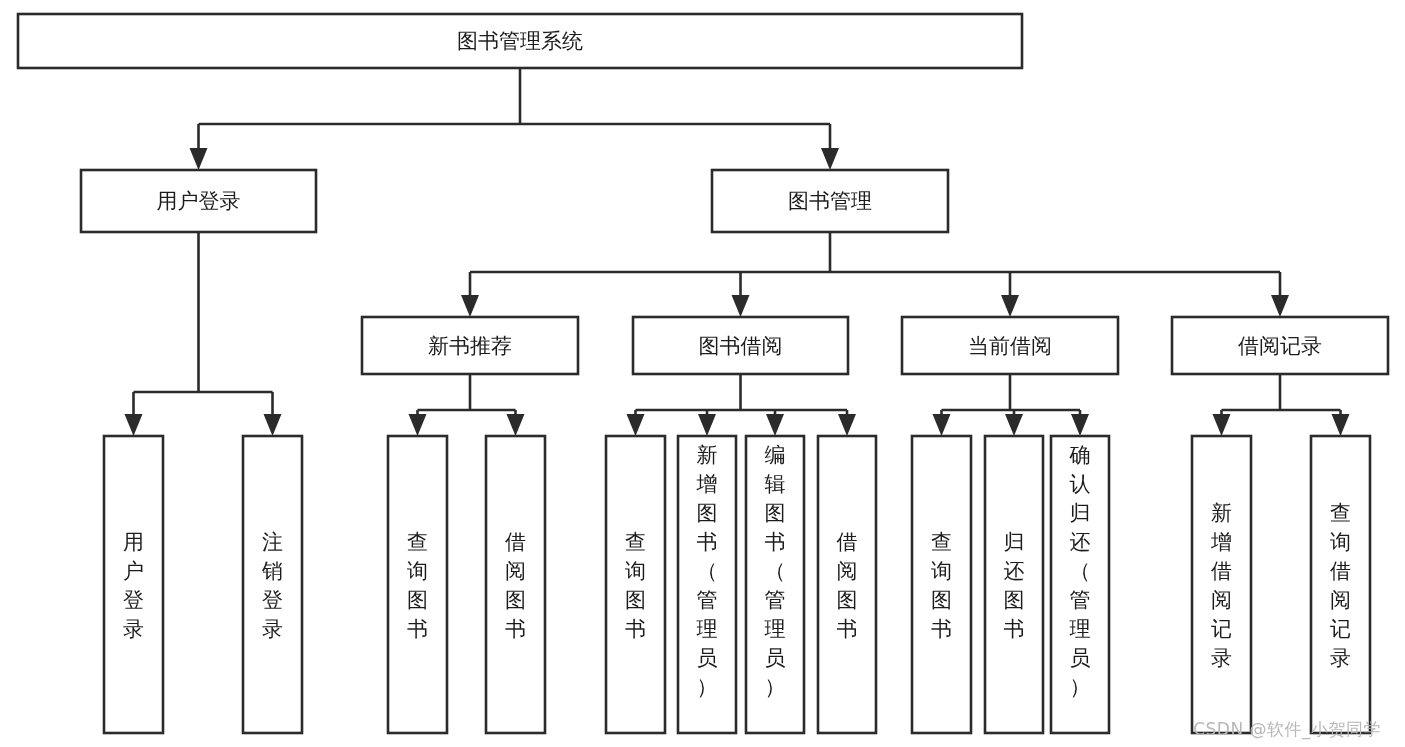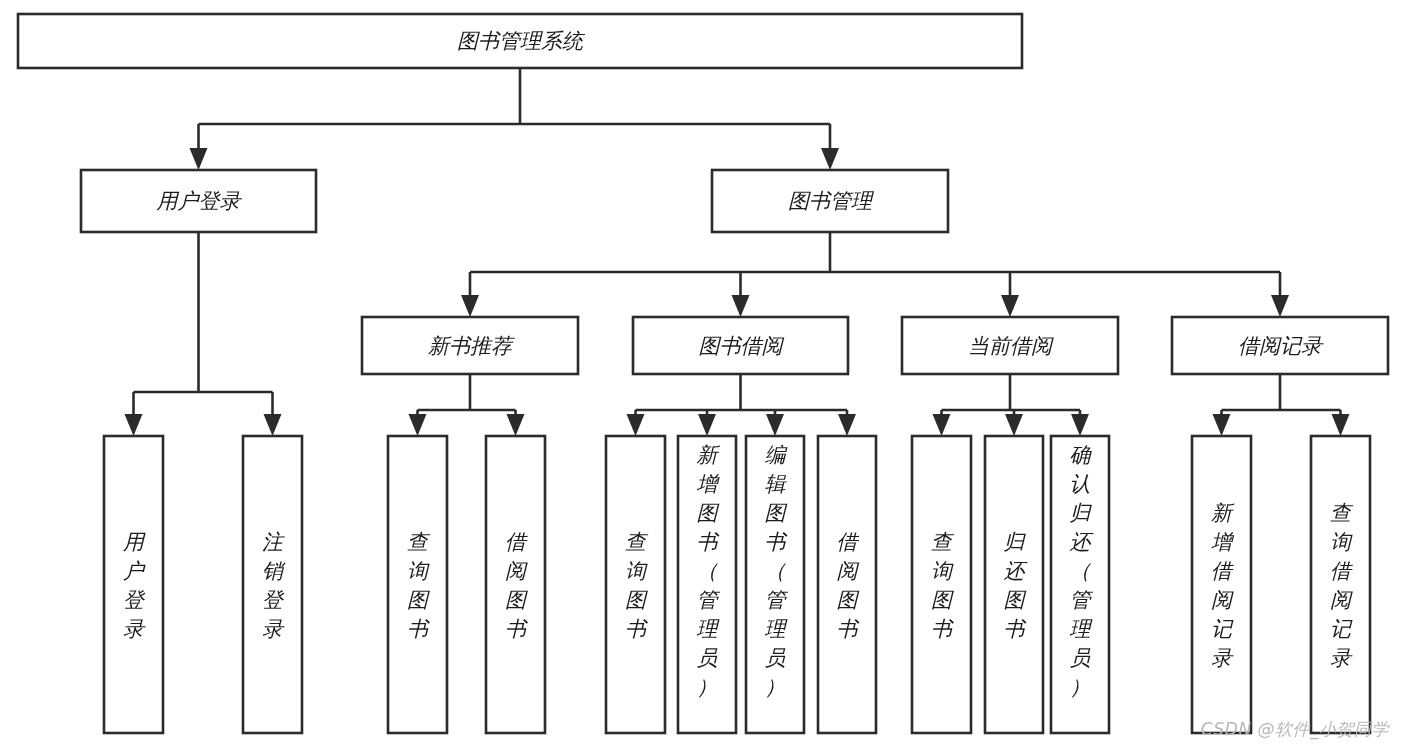--- a/index.html
+++ b/index.html
@@ -12,21 +12,20 @@
     width: 1405px;
     height: 747px;
     font-family: "DejaVu Sans", "Liberation Sans", sans-serif;
     overflow: hidden;
     position: relative;
   }
   #diagram-root {
     position: relative;
     width: 1405px;
     height: 747px;
-    font-style: italic;
   }
   svg#tree-svg {
     position: absolute;
     top: 0;
     left: 0;
     width: 1405px;
     height: 747px;
     display: block;
   }
   .node-rect {
@@ -52,21 +51,21 @@
     dominant-baseline: middle;
   }
   .leaf-label {
     fill: #1c1c1c;
     font-family: "DejaVu Sans", "Liberation Sans", sans-serif;
     font-size: 21px;
     text-anchor: middle;
   }
   .watermark {
     position: absolute;
-    right: 16px;
+    right: 24px;
     bottom: 6px;
     font-family: "DejaVu Sans", "Liberation Sans", sans-serif;
     font-size: 17px;
     color: #b8b8b8;
     letter-spacing: 0.5px;
     white-space: nowrap;
     user-select: none;
   }
 </style>
 </head>

